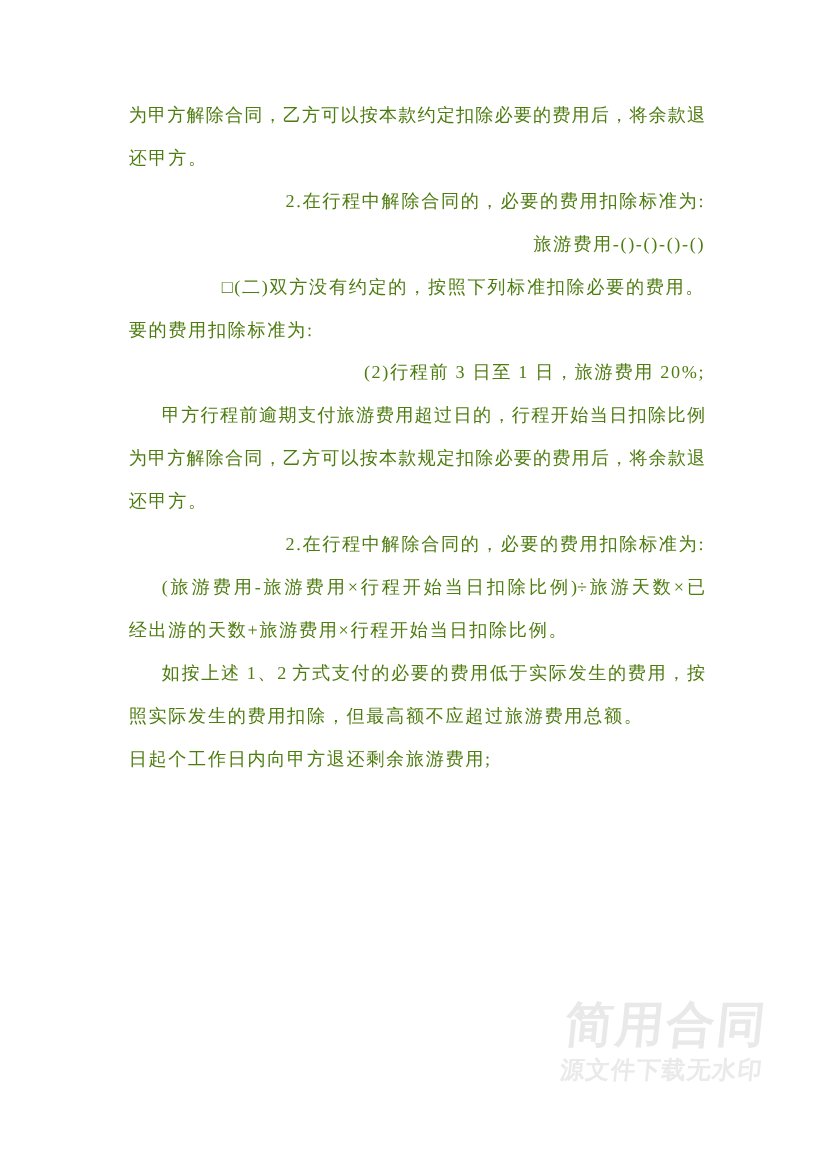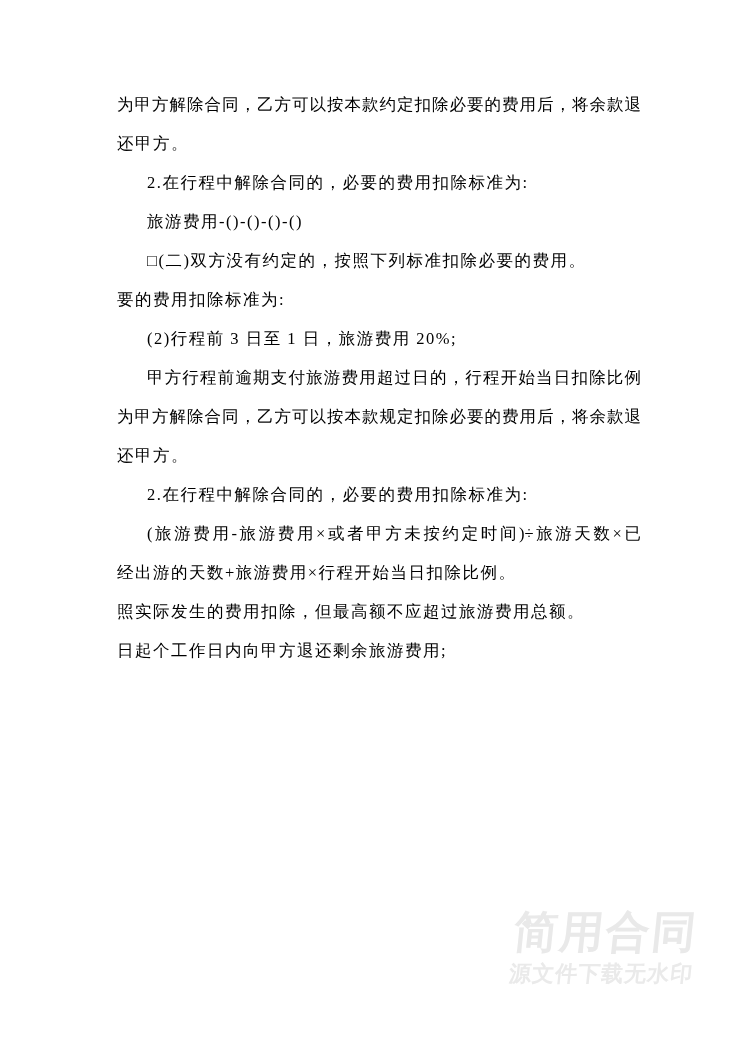--- a/index.html
+++ b/index.html
@@ -21,27 +21,28 @@
     top: 85px;
     width: 524px;
   }
   .line {
     box-sizing: border-box;
     width: 524px;
     height: 39px;
     line-height: 39px;
     font-size: 16.5px;
     letter-spacing: 1.5px;
-    color: #000000;
+    color: #4d7c0f;
     white-space: nowrap;
     overflow: hidden;
     text-align: left;
   }
   .line.ind {
     padding-left: 30px;
+    text-align: right;
   }
   .line.just {
     letter-spacing: normal;
     white-space: normal;
     text-align: justify;
     text-align-last: justify;
   }
   .watermark {
     position: absolute;
     right: 50px;
@@ -80,22 +81,23 @@
     <div class="line">还甲方。</div>
     <div class="line ind">2.在行程中解除合同的，必要的费用扣除标准为:</div>
     <div class="line ind">旅游费用-()-()-()-()</div>
     <div class="line ind">□(二)双方没有约定的，按照下列标准扣除必要的费用。</div>
     <div class="line">要的费用扣除标准为:</div>
     <div class="line ind">(2)行程前 3 日至 1 日，旅游费用 20%;</div>
     <div class="line ind just">甲方行程前逾期支付旅游费用超过日的，行程开始当日扣除比例</div>
     <div class="line just">为甲方解除合同，乙方可以按本款规定扣除必要的费用后，将余款退</div>
     <div class="line">还甲方。</div>
     <div class="line ind">2.在行程中解除合同的，必要的费用扣除标准为:</div>
-    <div class="line ind just">(旅游费用-旅游费用×或者甲方未按约定时间)÷旅游天数×已</div>
+    <div class="line ind just">(旅游费用-旅游费用×行程开始当日扣除比例)÷旅游天数×已</div>
     <div class="line">经出游的天数+旅游费用×行程开始当日扣除比例。</div>
+    <div class="line ind just">如按上述 1、2 方式支付的必要的费用低于实际发生的费用，按</div>
     <div class="line">照实际发生的费用扣除，但最高额不应超过旅游费用总额。</div>
     <div class="line">日起个工作日内向甲方退还剩余旅游费用;</div>
   </div>
 
   <div class="watermark">
     <div class="wm-title">简用合同</div>
     <div class="wm-sub">源文件下载无水印</div>
   </div>
 
 </div>

